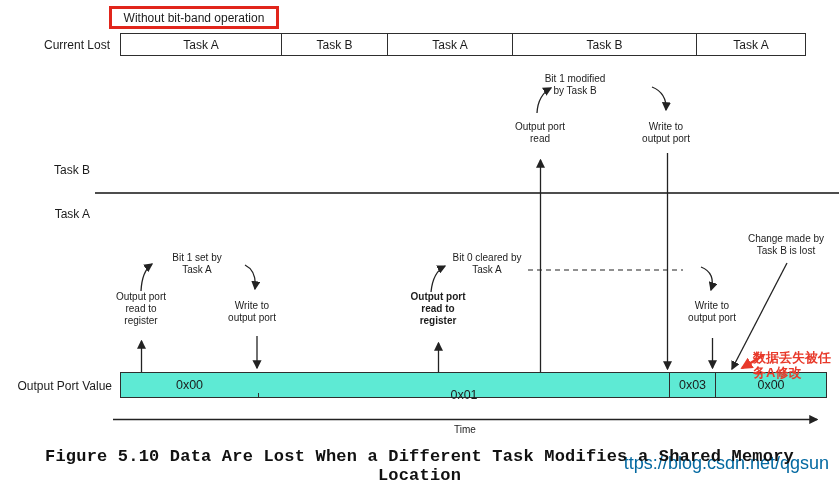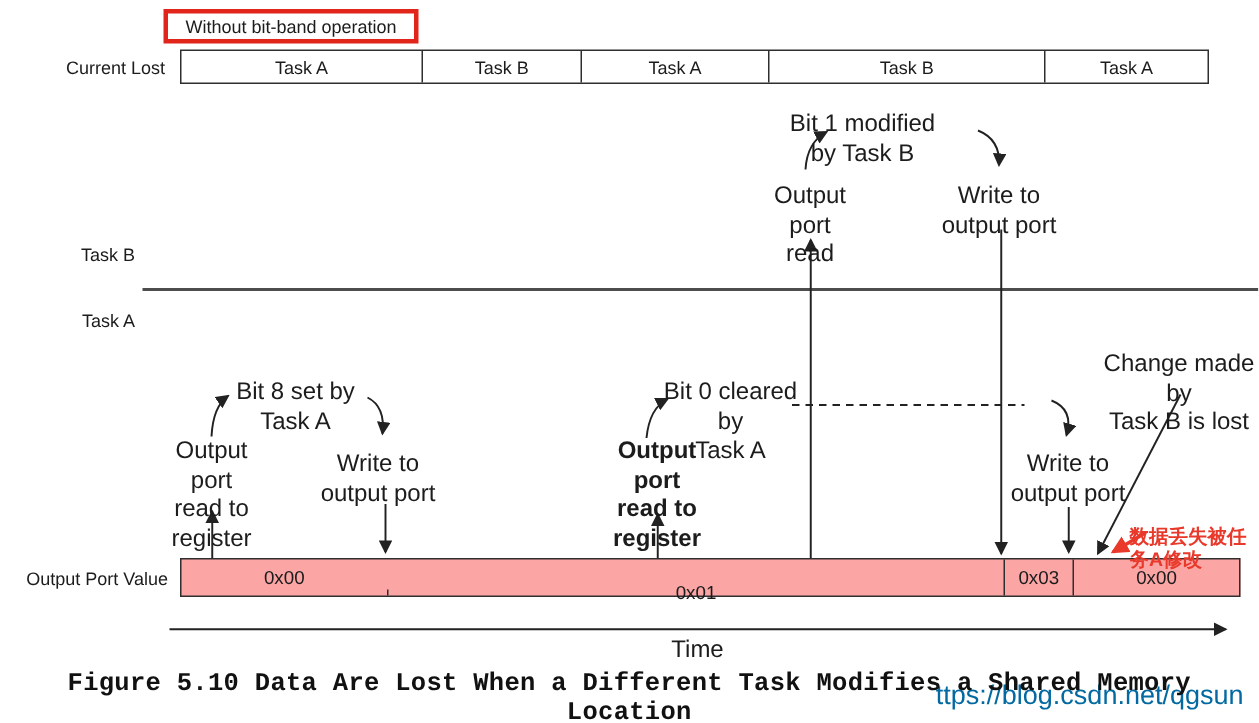--- a/index.html
+++ b/index.html
@@ -1,30 +1,30 @@
 <!DOCTYPE html>
 <html><head>
 <meta charset="utf-8">
 <style>
   html,body{margin:0;padding:0;background:#ffffff;}
   .canvas{position:relative;width:839px;height:482px;background:#fff;overflow:hidden;
           font-family:"Liberation Sans",sans-serif;color:#1c1c1c;}
   .abs{position:absolute;box-sizing:border-box;}
   svg.overlay{position:absolute;left:0;top:0;width:839px;height:482px;z-index:1;}
   .lbl{font-size:12px;line-height:1.2;z-index:2;}
-  .ann{font-size:16px;line-height:1.22;text-align:center;white-space:pre-line;z-index:2;}
+  .ann{font-size:10px;line-height:1.22;text-align:center;white-space:pre-line;z-index:2;}
   .right{text-align:right;}
   .badge{left:109px;top:6px;width:170px;height:23px;border:3px solid #e1251b;
          display:flex;align-items:center;justify-content:center;font-size:12px;z-index:2;}
   .taskbar{left:120px;top:33px;width:686px;height:23px;border:1.4px solid #2e2e2e;
            display:flex;z-index:2;background:#fff;}
   .taskbar .seg{display:flex;align-items:center;justify-content:center;font-size:12px;}
   .taskbar .seg + .seg{border-left:1.4px solid #2e2e2e;}
   .outbar{left:120px;top:372px;width:707px;height:26px;border:1.5px solid #2e2e2e;
-          display:flex;z-index:2;background:#fca5a5;}
+          display:flex;z-index:2;background:#5eead4;}
   .outbar .seg{display:flex;align-items:center;justify-content:center;font-size:12.5px;}
   .outbar .seg + .seg{border-left:1.5px solid #2e2e2e;}
   .cn{font-size:13px;line-height:1.18;color:#e8392a;text-align:left;white-space:pre-line;
       font-weight:bold;z-index:3;margin-top:16px;}
   .caption{left:0;right:0;top:447px;text-align:center;font-family:Liberation Mono, monospace;
            font-weight:bold;font-size:17px;letter-spacing:.2px;color:#111;z-index:2;}
   .watermark{right:10px;top:453px;font-size:18px;color:#0369a1;z-index:1;}
   .bold{font-weight:bold;}
 </style>
 </head>
@@ -86,21 +86,21 @@
   <div class="abs lbl right" style="left:30px;top:163px;width:60px;">Task B</div>
   <div class="abs lbl right" style="left:30px;top:207px;width:60px;">Task A</div>
 
   <div class="abs ann" style="left:515px;top:73px;width:120px;">Bit 1 modified
 by Task B</div>
   <div class="abs ann" style="left:500px;top:121px;width:80px;">Output port
 read</div>
   <div class="abs ann" style="left:626px;top:121px;width:80px;">Write to
 output port</div>
 
-  <div class="abs ann" style="left:147px;top:252px;width:100px;">Bit 8 set by
+  <div class="abs ann" style="left:147px;top:252px;width:100px;">Bit 1 set by
 Task A</div>
   <div class="abs ann" style="left:101px;top:291px;width:80px;">Output port
 read to
 register</div>
   <div class="abs ann" style="left:212px;top:300px;width:80px;">Write to
 output port</div>
 
   <div class="abs ann" style="left:437px;top:252px;width:100px;">Bit 0 cleared by
 Task A</div>
   <div class="abs ann bold" style="left:398px;top:291px;width:80px;">Output port

